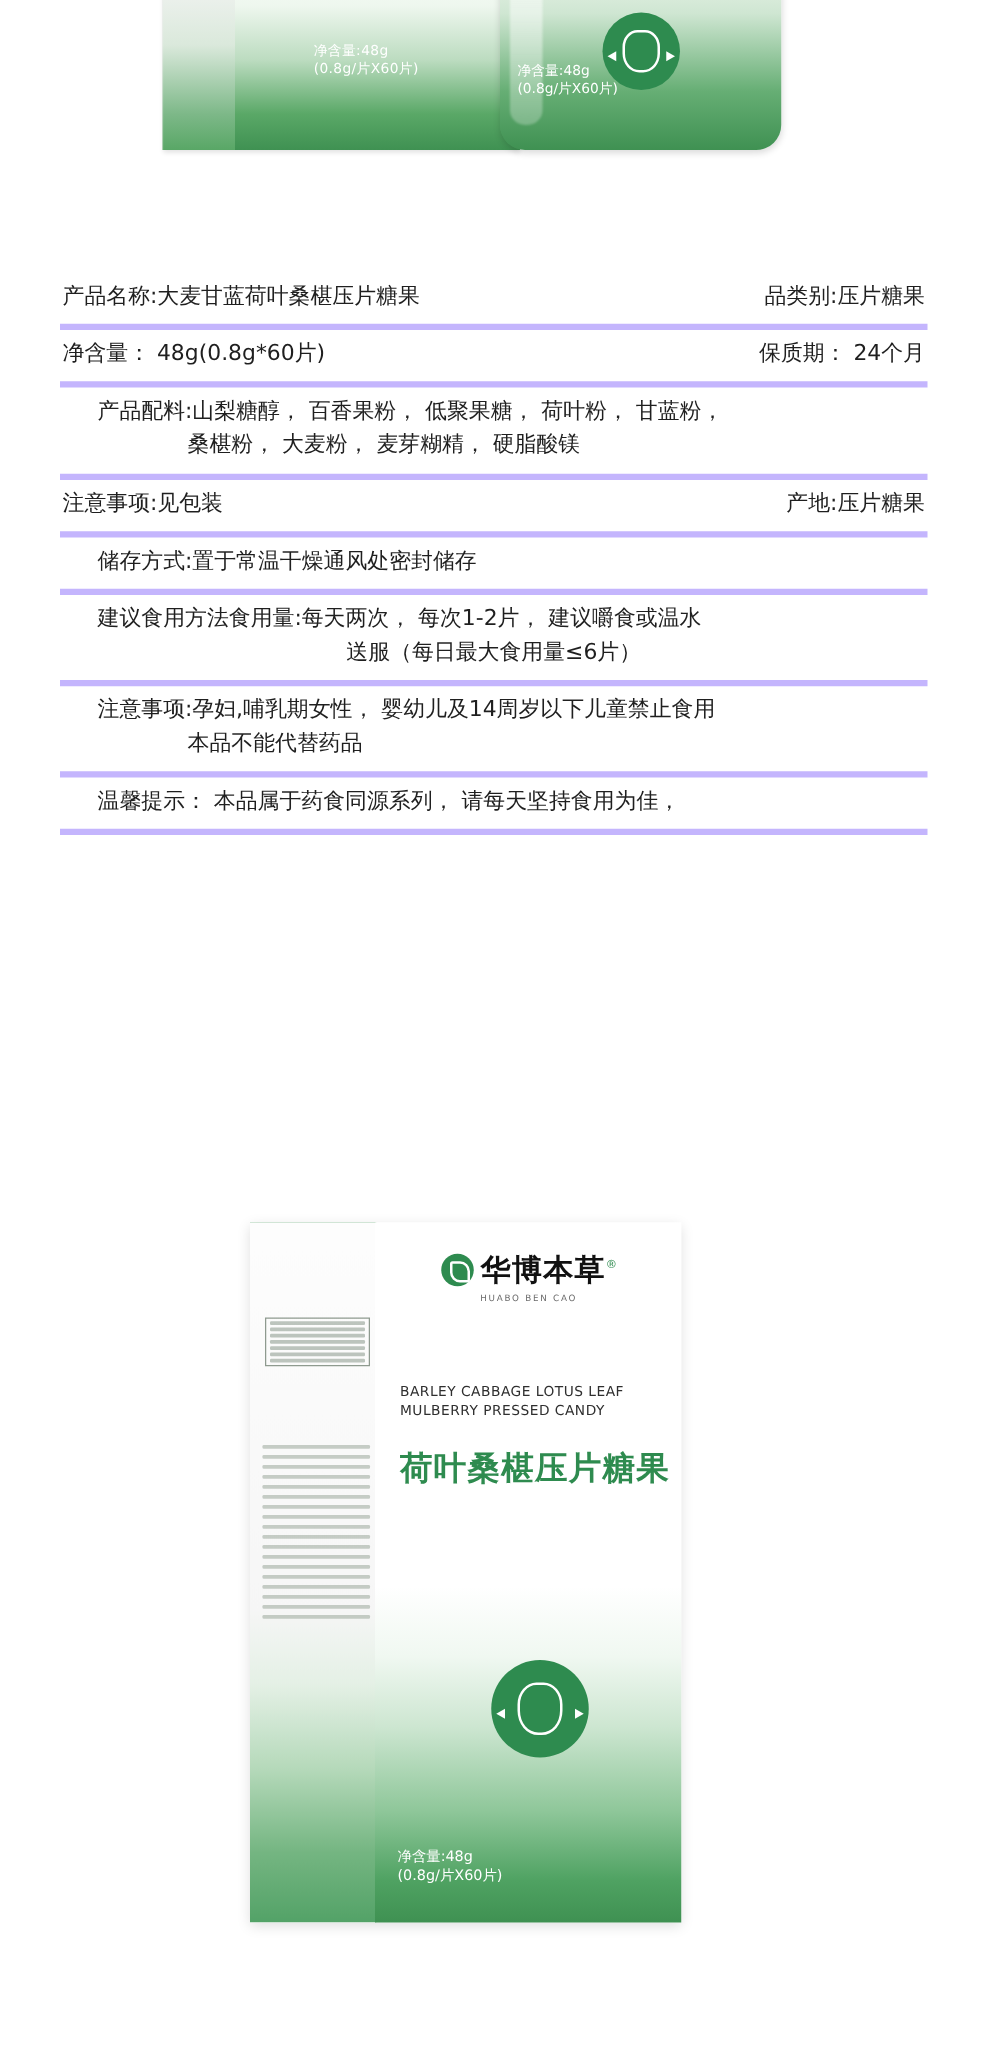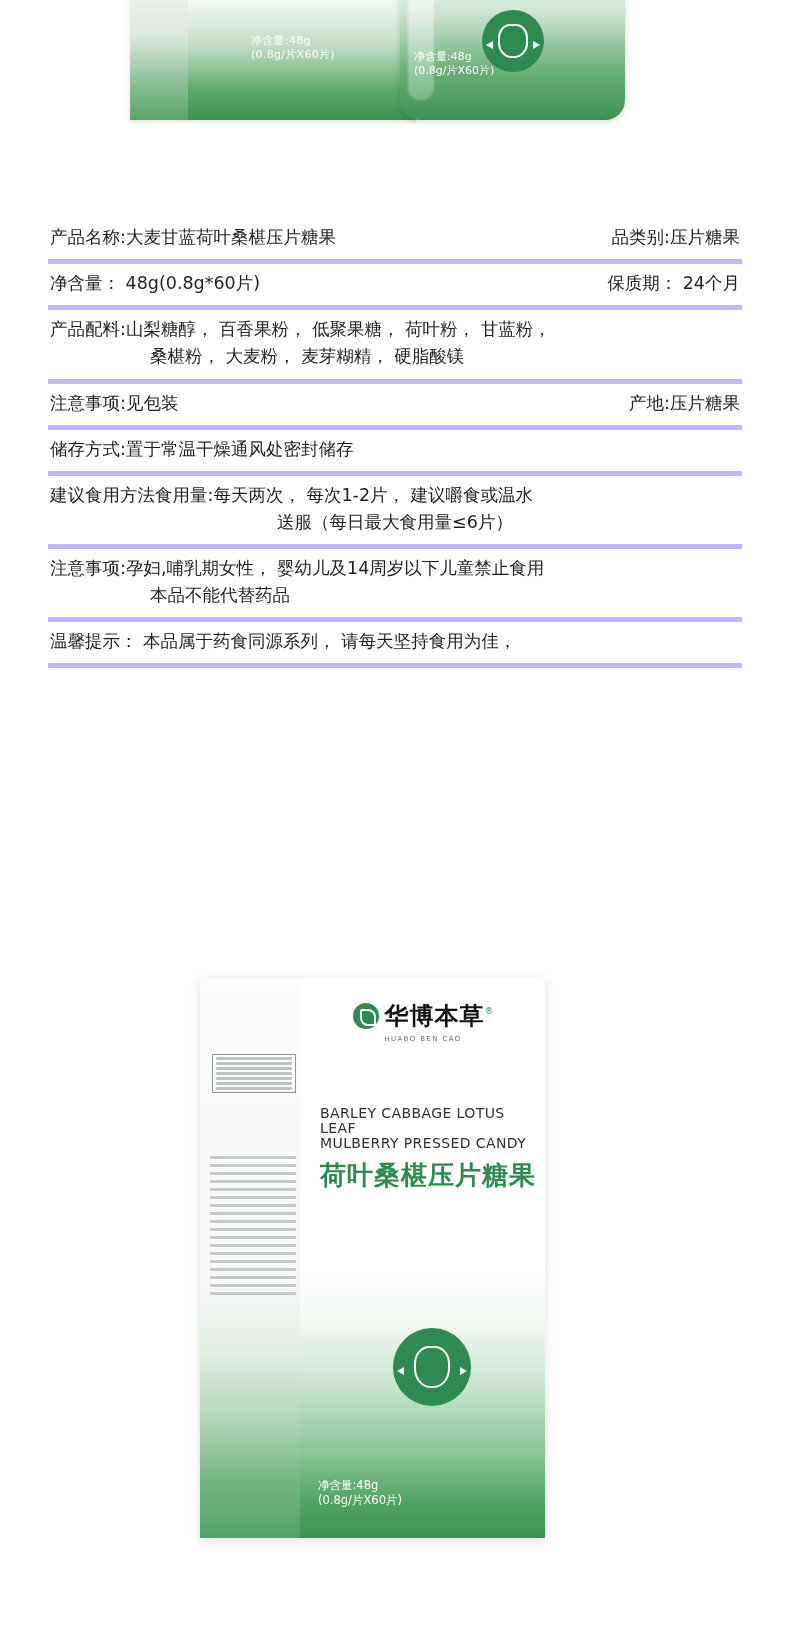--- a/index.html
+++ b/index.html
@@ -60,21 +60,21 @@
     font-size:17.5px;color:#1f1f1f;line-height:1.55;
   }
   .spec .row{
     border-bottom:5px solid #c4b5fd;
     padding:6px 2px 8px 2px;
     display:flex;justify-content:space-between;align-items:flex-start;
   }
   .spec .row.single{display:block;}
   .spec .cell-l{white-space:nowrap;}
   .spec .cell-r{white-space:nowrap;margin-left:36px;}
-  .spec .wrapline{display:block;text-align:left;}
+  .spec .wrapline{display:block;text-align:left;margin-left:28px;}
   .spec .indent{display:block;text-align:center;}
   .spec .indent2{display:block;padding-left:100px;}
 
   
   .bottom-wrap{position:absolute;left:0;top:978px;width:790px;height:664px;}
   .box{
     position:absolute;left:200px;top:0;width:345px;height:560px;
     background:#ffffff;
     box-shadow:0 3px 10px rgba(0,0,0,.13);
   }
@@ -96,21 +96,21 @@
   }
   .logo .mark::after{
     content:"";position:absolute;left:7px;top:6px;width:12px;height:13px;
     border:2px solid #fff;border-radius:2px 8px 2px 8px;
   }
   .logo .cn{font-size:24px;font-weight:bold;color:#111;vertical-align:middle;letter-spacing:1px;}
   .logo .reg{font-size:9px;vertical-align:super;color:#2e8b4f;}
   .logo .en{display:block;margin-top:3px;font-size:7px;color:#6b6b6b;letter-spacing:1.4px;}
   .en-title{
     position:absolute;left:120px;top:128px;width:215px;
-    font-size:14px;line-height:15px;color:#2f2f2f;letter-spacing:.4px;
+    font-size:11px;line-height:15px;color:#2f2f2f;letter-spacing:.4px;
   }
   .cn-title{
     position:absolute;left:120px;top:180px;width:220px;
     font-size:26px;font-weight:bold;line-height:34px;color:#2e8b4f;letter-spacing:1px;
   }
   .nut-table{
     position:absolute;left:12px;top:76px;width:82px;border:1px solid #8e9a8f;
   }
   .nut-table i{
     display:block;height:3px;margin:2px 3px;background:#93a094;opacity:.6;border-radius:1px;

